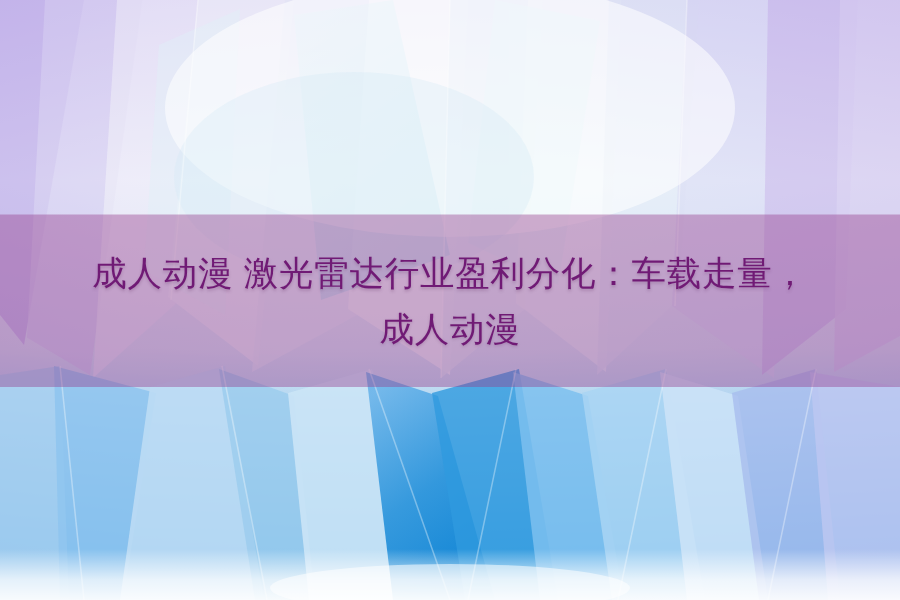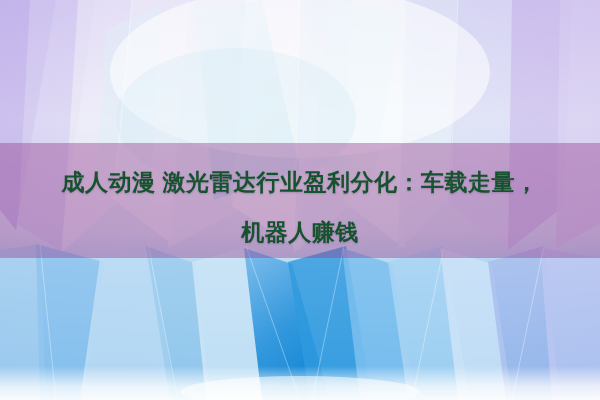--- a/index.html
+++ b/index.html
@@ -36,29 +36,28 @@
     height: 115px;
     background: rgba(150, 62, 140, 0.42);
     display: flex;
     flex-direction: column;
     align-items: center;
     justify-content: center;
     box-sizing: border-box;
   }
 
   .title-line {
-    color: #14532d;
+    color: #701a75;
     font-size: 23px;
     line-height: 37px;
     letter-spacing: 0.5px;
     text-align: center;
     white-space: nowrap;
-    font-weight: 700;
+    font-weight: 400;
     text-shadow: 0 1px 2px rgba(90, 40, 90, 0.25);
-    margin-top: 13px;
   }
 </style>
 </head>
 <body>
 
 <div id="poster">
 
   <svg class="bg" viewBox="0 0 600 400" preserveAspectRatio="none">
     <defs>
       <linearGradient id="gTop" x1="0" y1="0" x2="1" y2="0">
@@ -151,16 +150,16 @@
       <line x1="300" y1="0" x2="294" y2="252"></line>
       <line x1="458" y1="0" x2="450" y2="204"></line>
     </g>
 
     <rect x="0" y="366" width="600" height="34" fill="url(#gHaze)"></rect>
     <ellipse cx="300" cy="392" rx="120" ry="16" fill="#ffffff" opacity="0.55"></ellipse>
   </svg>
 
   <div class="title-band">
     <div class="title-line">成人动漫 激光雷达行业盈利分化：车载走量，</div>
-    <div class="title-line">机器人赚钱</div>
+    <div class="title-line">成人动漫</div>
   </div>
 
 </div>
 
 </body></html>

